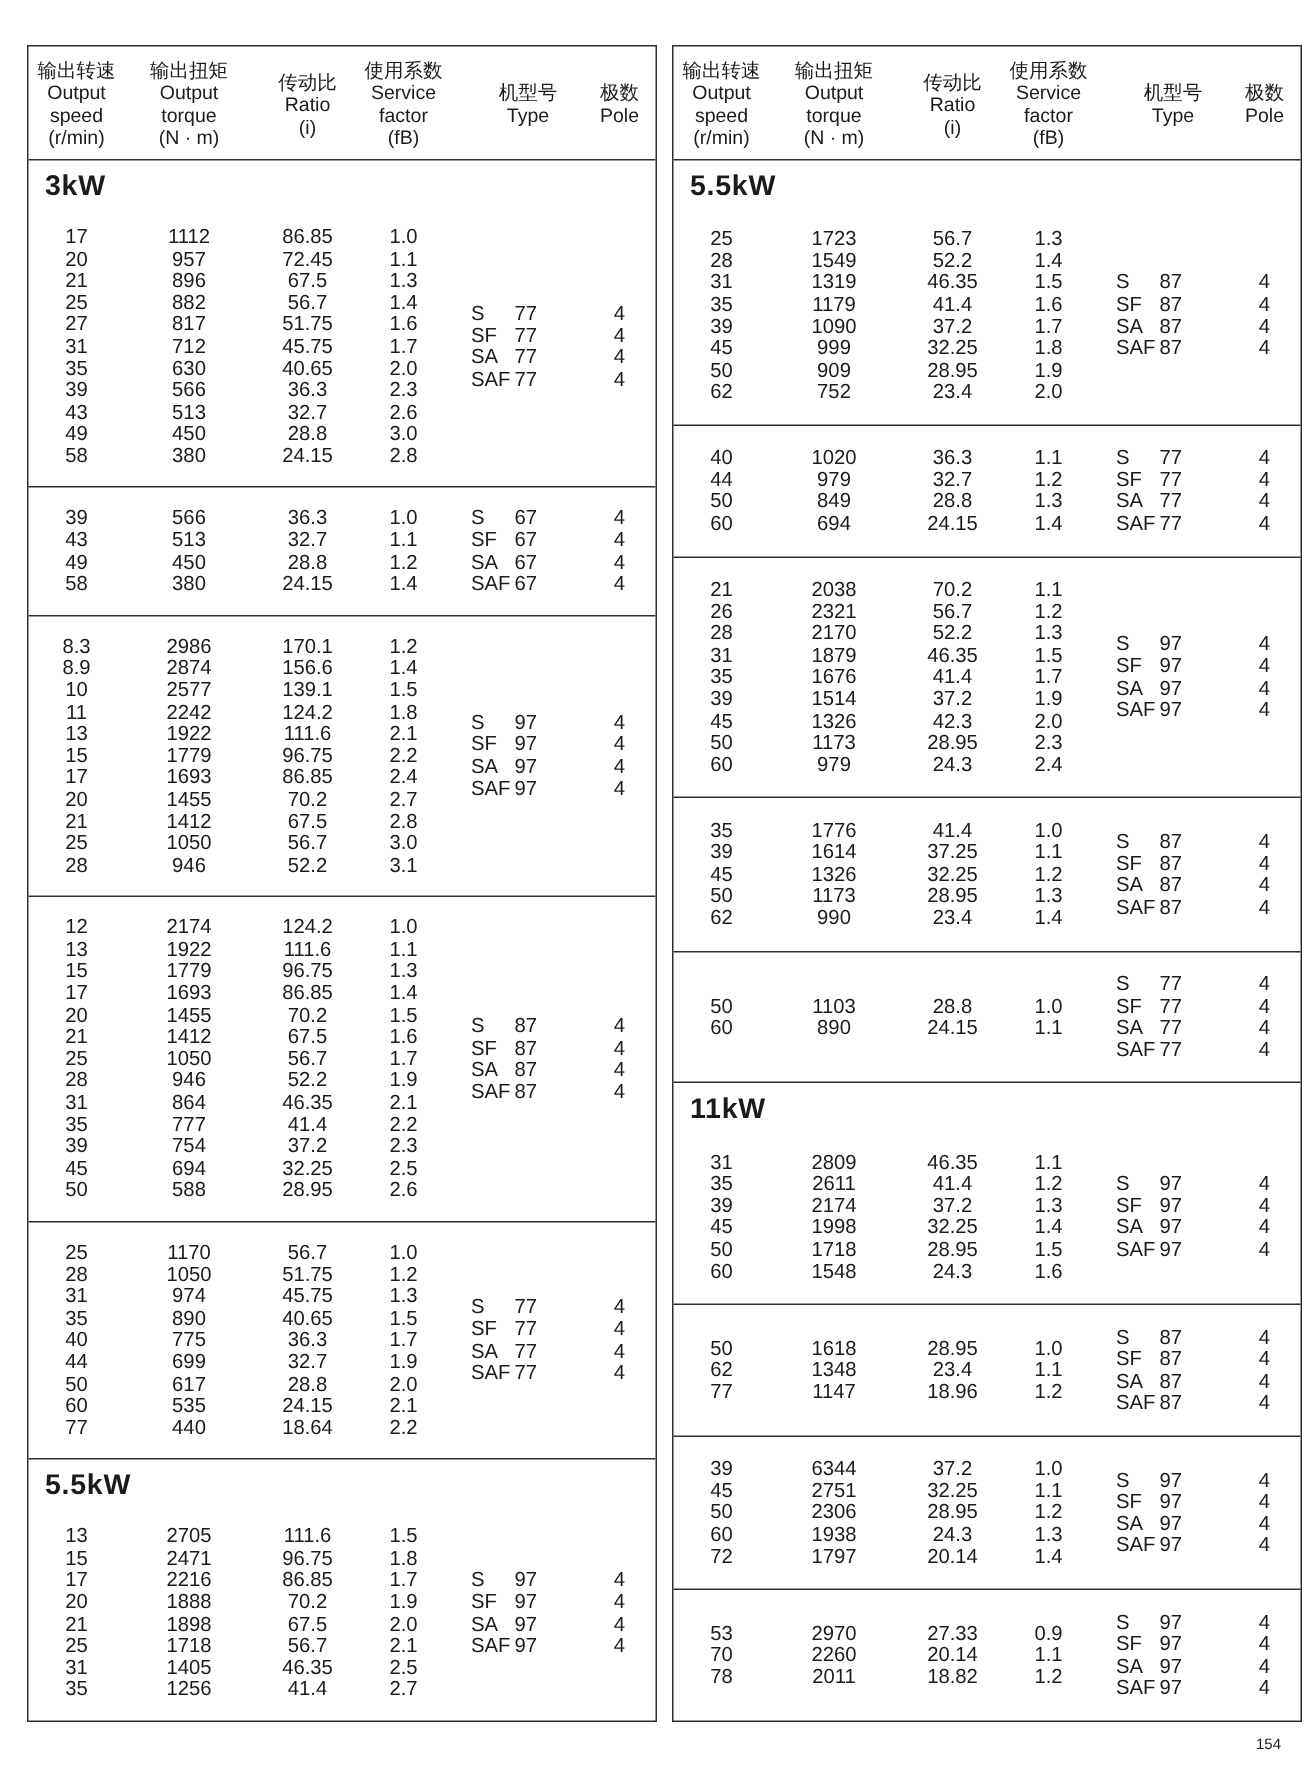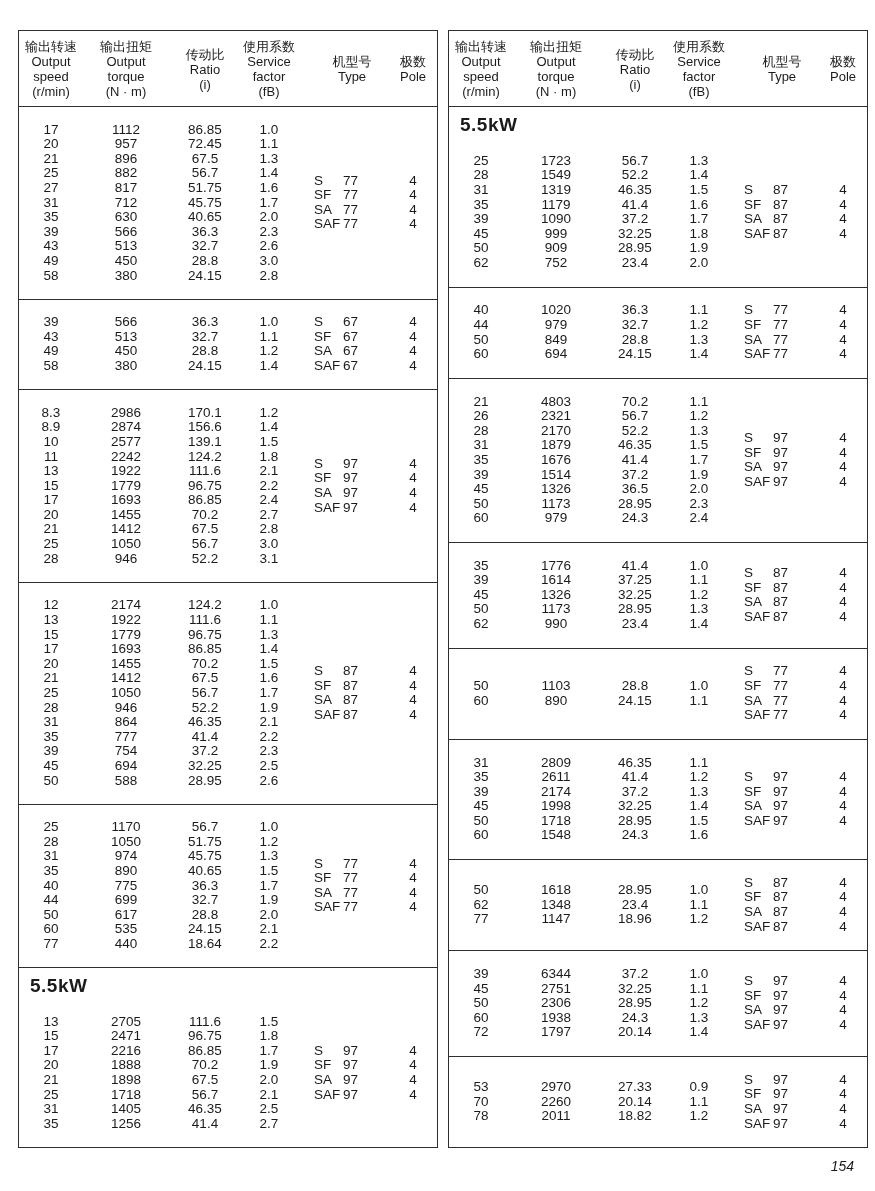--- a/index.html
+++ b/index.html
@@ -28,21 +28,21 @@
   .tbody{flex:1 1 auto;display:flex;flex-direction:column;min-height:0;}
   .sec-title{flex:0 0 auto;font-size:19px;font-weight:700;padding:7px 0 2px 11px;letter-spacing:.5px;}
   .sep{flex:0 0 auto;border-top:1.6px solid #2e2e2e;height:0;}
   .block{flex:1 1 auto;display:flex;align-items:center;padding:4px 0;}
   .dgrid{display:grid;grid-template-columns:64px 86px 72px 56px;}
   .dcell{font-size:13.5px;line-height:14.6px;text-align:center;white-space:nowrap;}
   .tgrid{display:grid;grid-template-columns:76px 46px;margin-left:17px;align-self:center;}
   .tcell{font-size:13.5px;line-height:14.6px;white-space:nowrap;}
   .tprefix{display:inline-block;width:29px;}
   .pcell{font-size:13.5px;line-height:14.6px;text-align:center;}
-  .page-num{position:absolute;right:21px;top:1158px;font-size:14px;font-style:italic;}
+  .page-num{position:absolute;right:21px;top:1158px;font-size:10px;}
 </style>
 </head>
 <body>
 
 <div class="page">
   <div class="tables">
 
     <section class="col-table">
       <header class="thead">
         <div class="hc w1">
@@ -72,20 +72,21 @@
         <div class="hc w5">
           <span>机型号</span>
           <span>Type</span>
         </div>
         <div class="hc w6">
           <span>极数</span>
           <span>Pole</span>
         </div>
       </header>
       <div class="tbody">
+          <div class="sec-title">3kW</div>
           <div class="block">
             <div class="dgrid">
               <div class="dcell">17</div>
               <div class="dcell">1112</div>
               <div class="dcell">86.85</div>
               <div class="dcell">1.0</div>
               <div class="dcell">20</div>
               <div class="dcell">957</div>
               <div class="dcell">72.45</div>
               <div class="dcell">1.1</div>
@@ -507,21 +508,21 @@
               <div class="tcell"><span class="tprefix">SA</span><span>77</span></div>
               <div class="pcell">4</div>
               <div class="tcell"><span class="tprefix">SAF</span><span>77</span></div>
               <div class="pcell">4</div>
             </div>
           </div>
           <div class="sep"></div>
           <div class="block">
             <div class="dgrid">
               <div class="dcell">21</div>
-              <div class="dcell">4803</div>
+              <div class="dcell">2038</div>
               <div class="dcell">70.2</div>
               <div class="dcell">1.1</div>
               <div class="dcell">26</div>
               <div class="dcell">2321</div>
               <div class="dcell">56.7</div>
               <div class="dcell">1.2</div>
               <div class="dcell">28</div>
               <div class="dcell">2170</div>
               <div class="dcell">52.2</div>
               <div class="dcell">1.3</div>
@@ -532,21 +533,21 @@
               <div class="dcell">35</div>
               <div class="dcell">1676</div>
               <div class="dcell">41.4</div>
               <div class="dcell">1.7</div>
               <div class="dcell">39</div>
               <div class="dcell">1514</div>
               <div class="dcell">37.2</div>
               <div class="dcell">1.9</div>
               <div class="dcell">45</div>
               <div class="dcell">1326</div>
-              <div class="dcell">36.5</div>
+              <div class="dcell">42.3</div>
               <div class="dcell">2.0</div>
               <div class="dcell">50</div>
               <div class="dcell">1173</div>
               <div class="dcell">28.95</div>
               <div class="dcell">2.3</div>
               <div class="dcell">60</div>
               <div class="dcell">979</div>
               <div class="dcell">24.3</div>
               <div class="dcell">2.4</div>
             </div>
@@ -613,20 +614,21 @@
               <div class="pcell">4</div>
               <div class="tcell"><span class="tprefix">SF</span><span>77</span></div>
               <div class="pcell">4</div>
               <div class="tcell"><span class="tprefix">SA</span><span>77</span></div>
               <div class="pcell">4</div>
               <div class="tcell"><span class="tprefix">SAF</span><span>77</span></div>
               <div class="pcell">4</div>
             </div>
           </div>
           <div class="sep"></div>
+          <div class="sec-title">11kW</div>
           <div class="block">
             <div class="dgrid">
               <div class="dcell">31</div>
               <div class="dcell">2809</div>
               <div class="dcell">46.35</div>
               <div class="dcell">1.1</div>
               <div class="dcell">35</div>
               <div class="dcell">2611</div>
               <div class="dcell">41.4</div>
               <div class="dcell">1.2</div>

